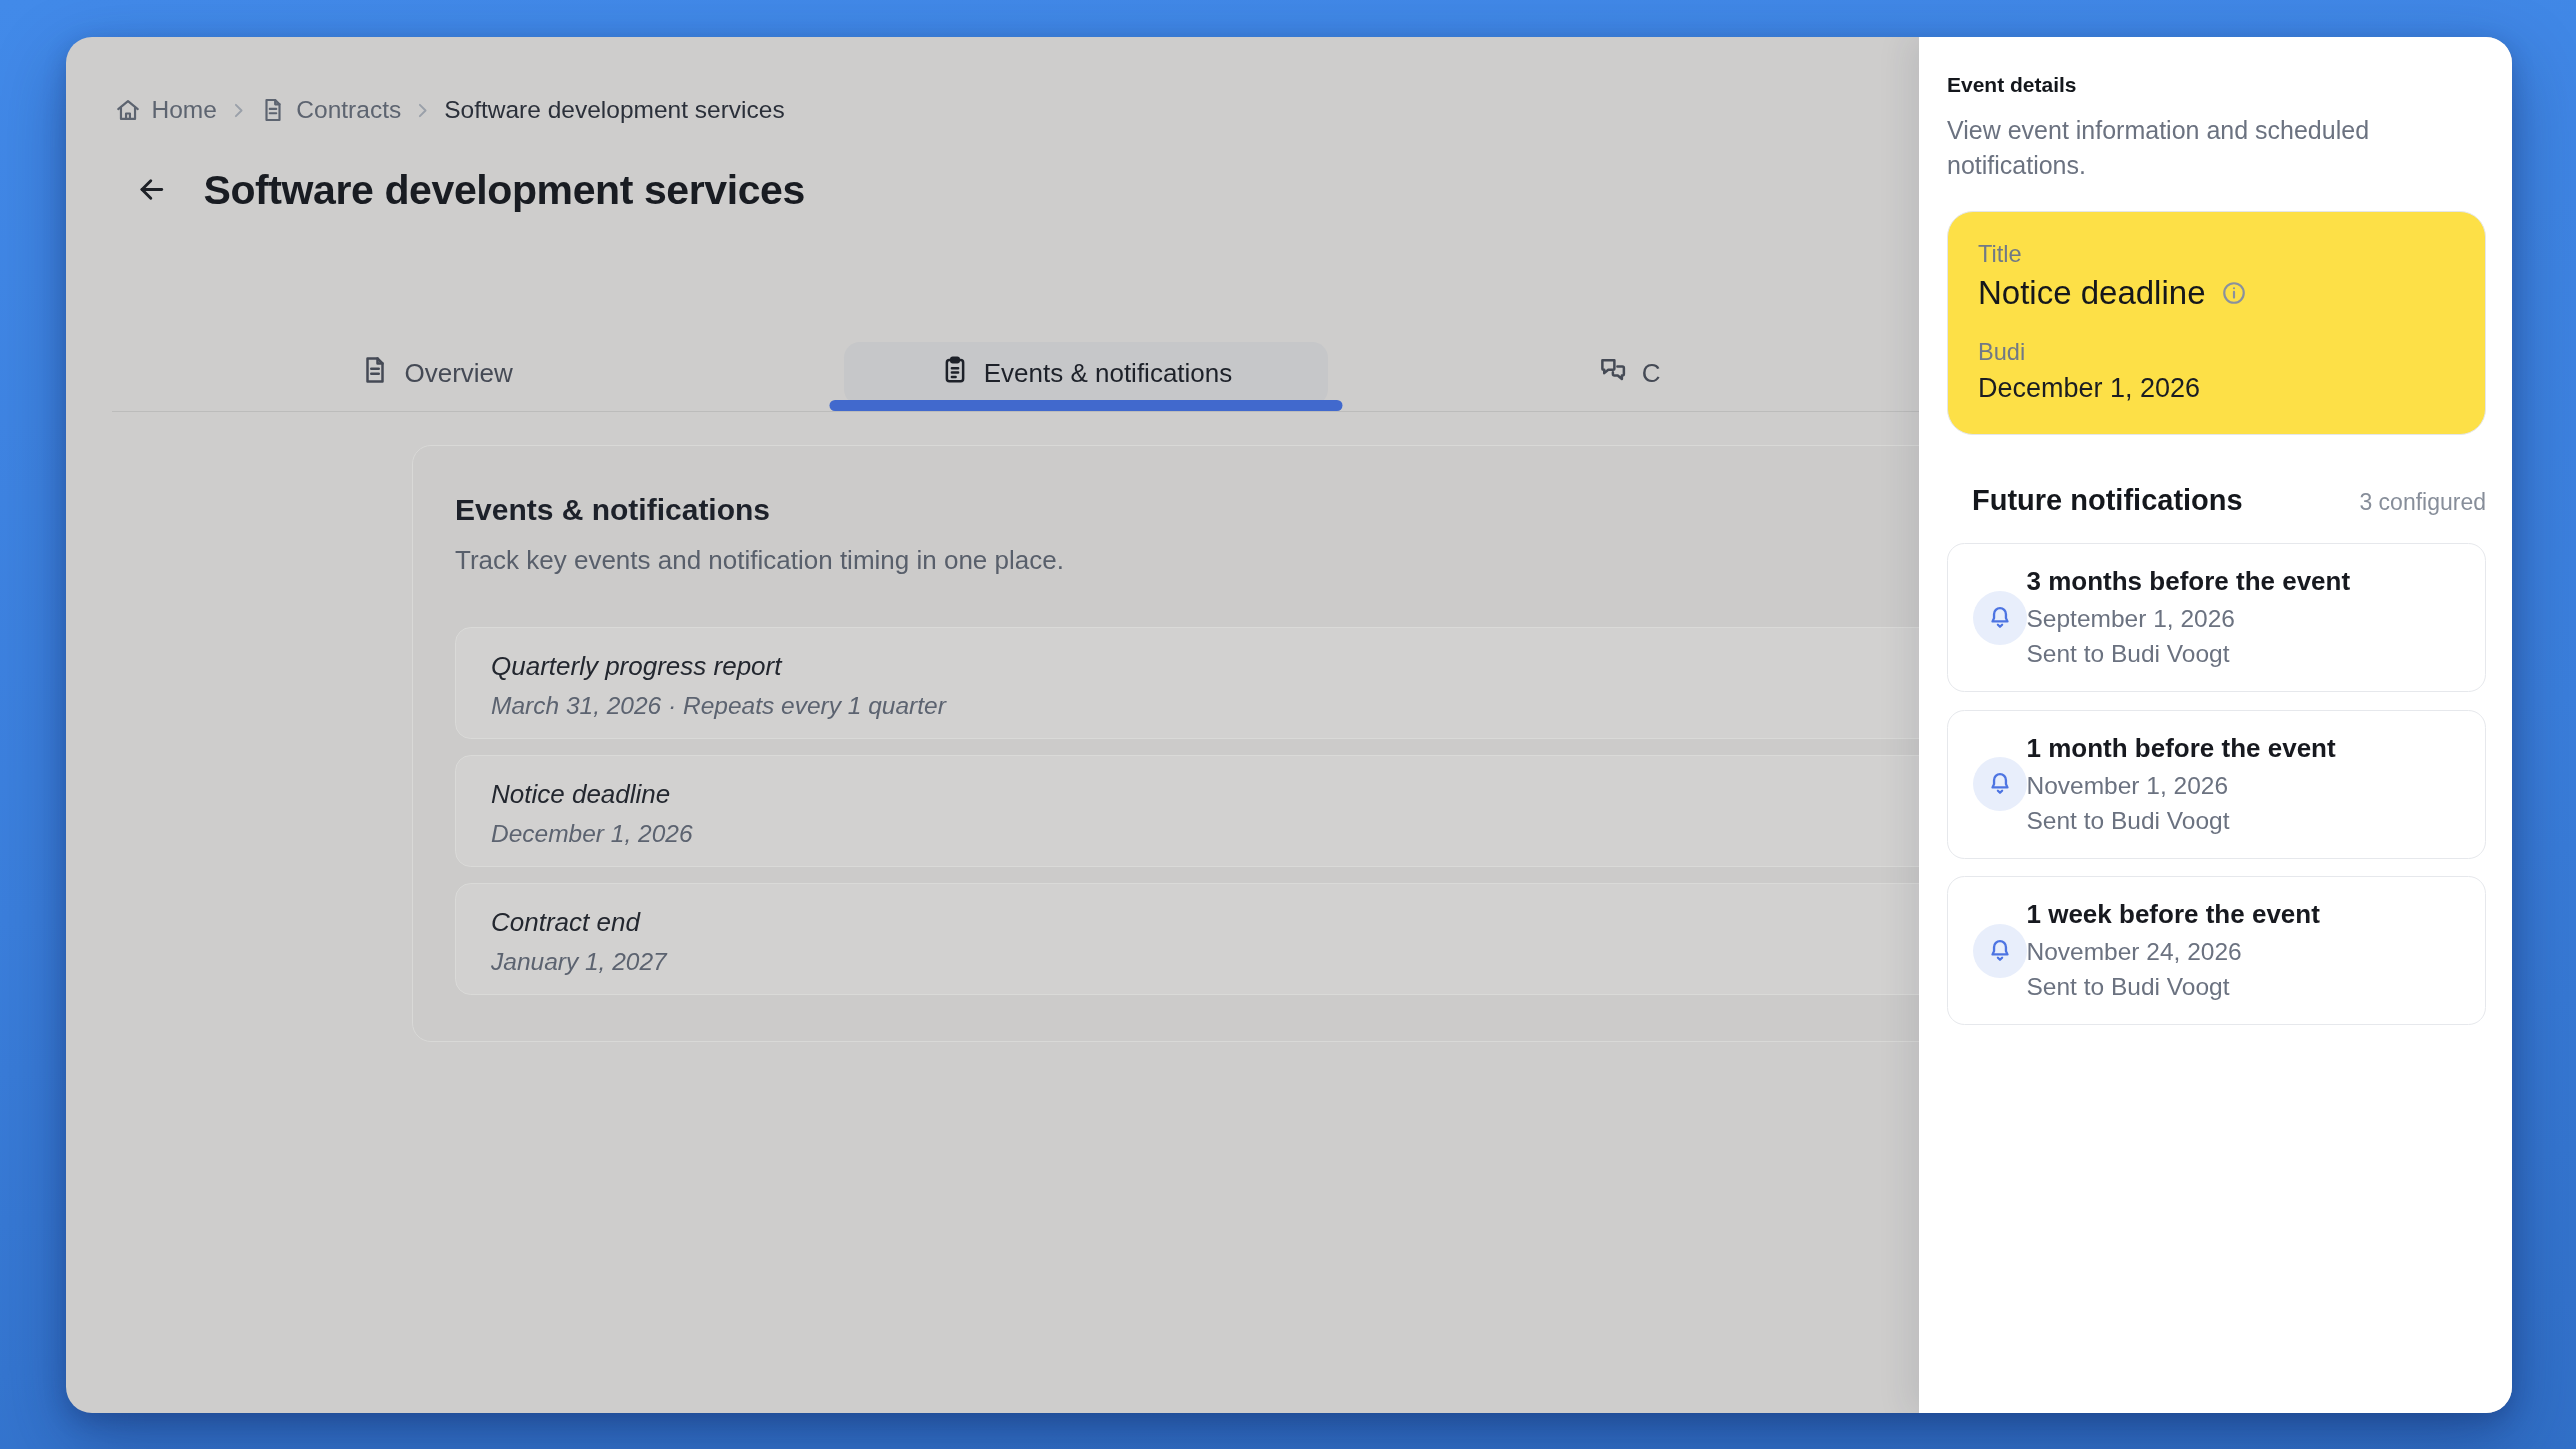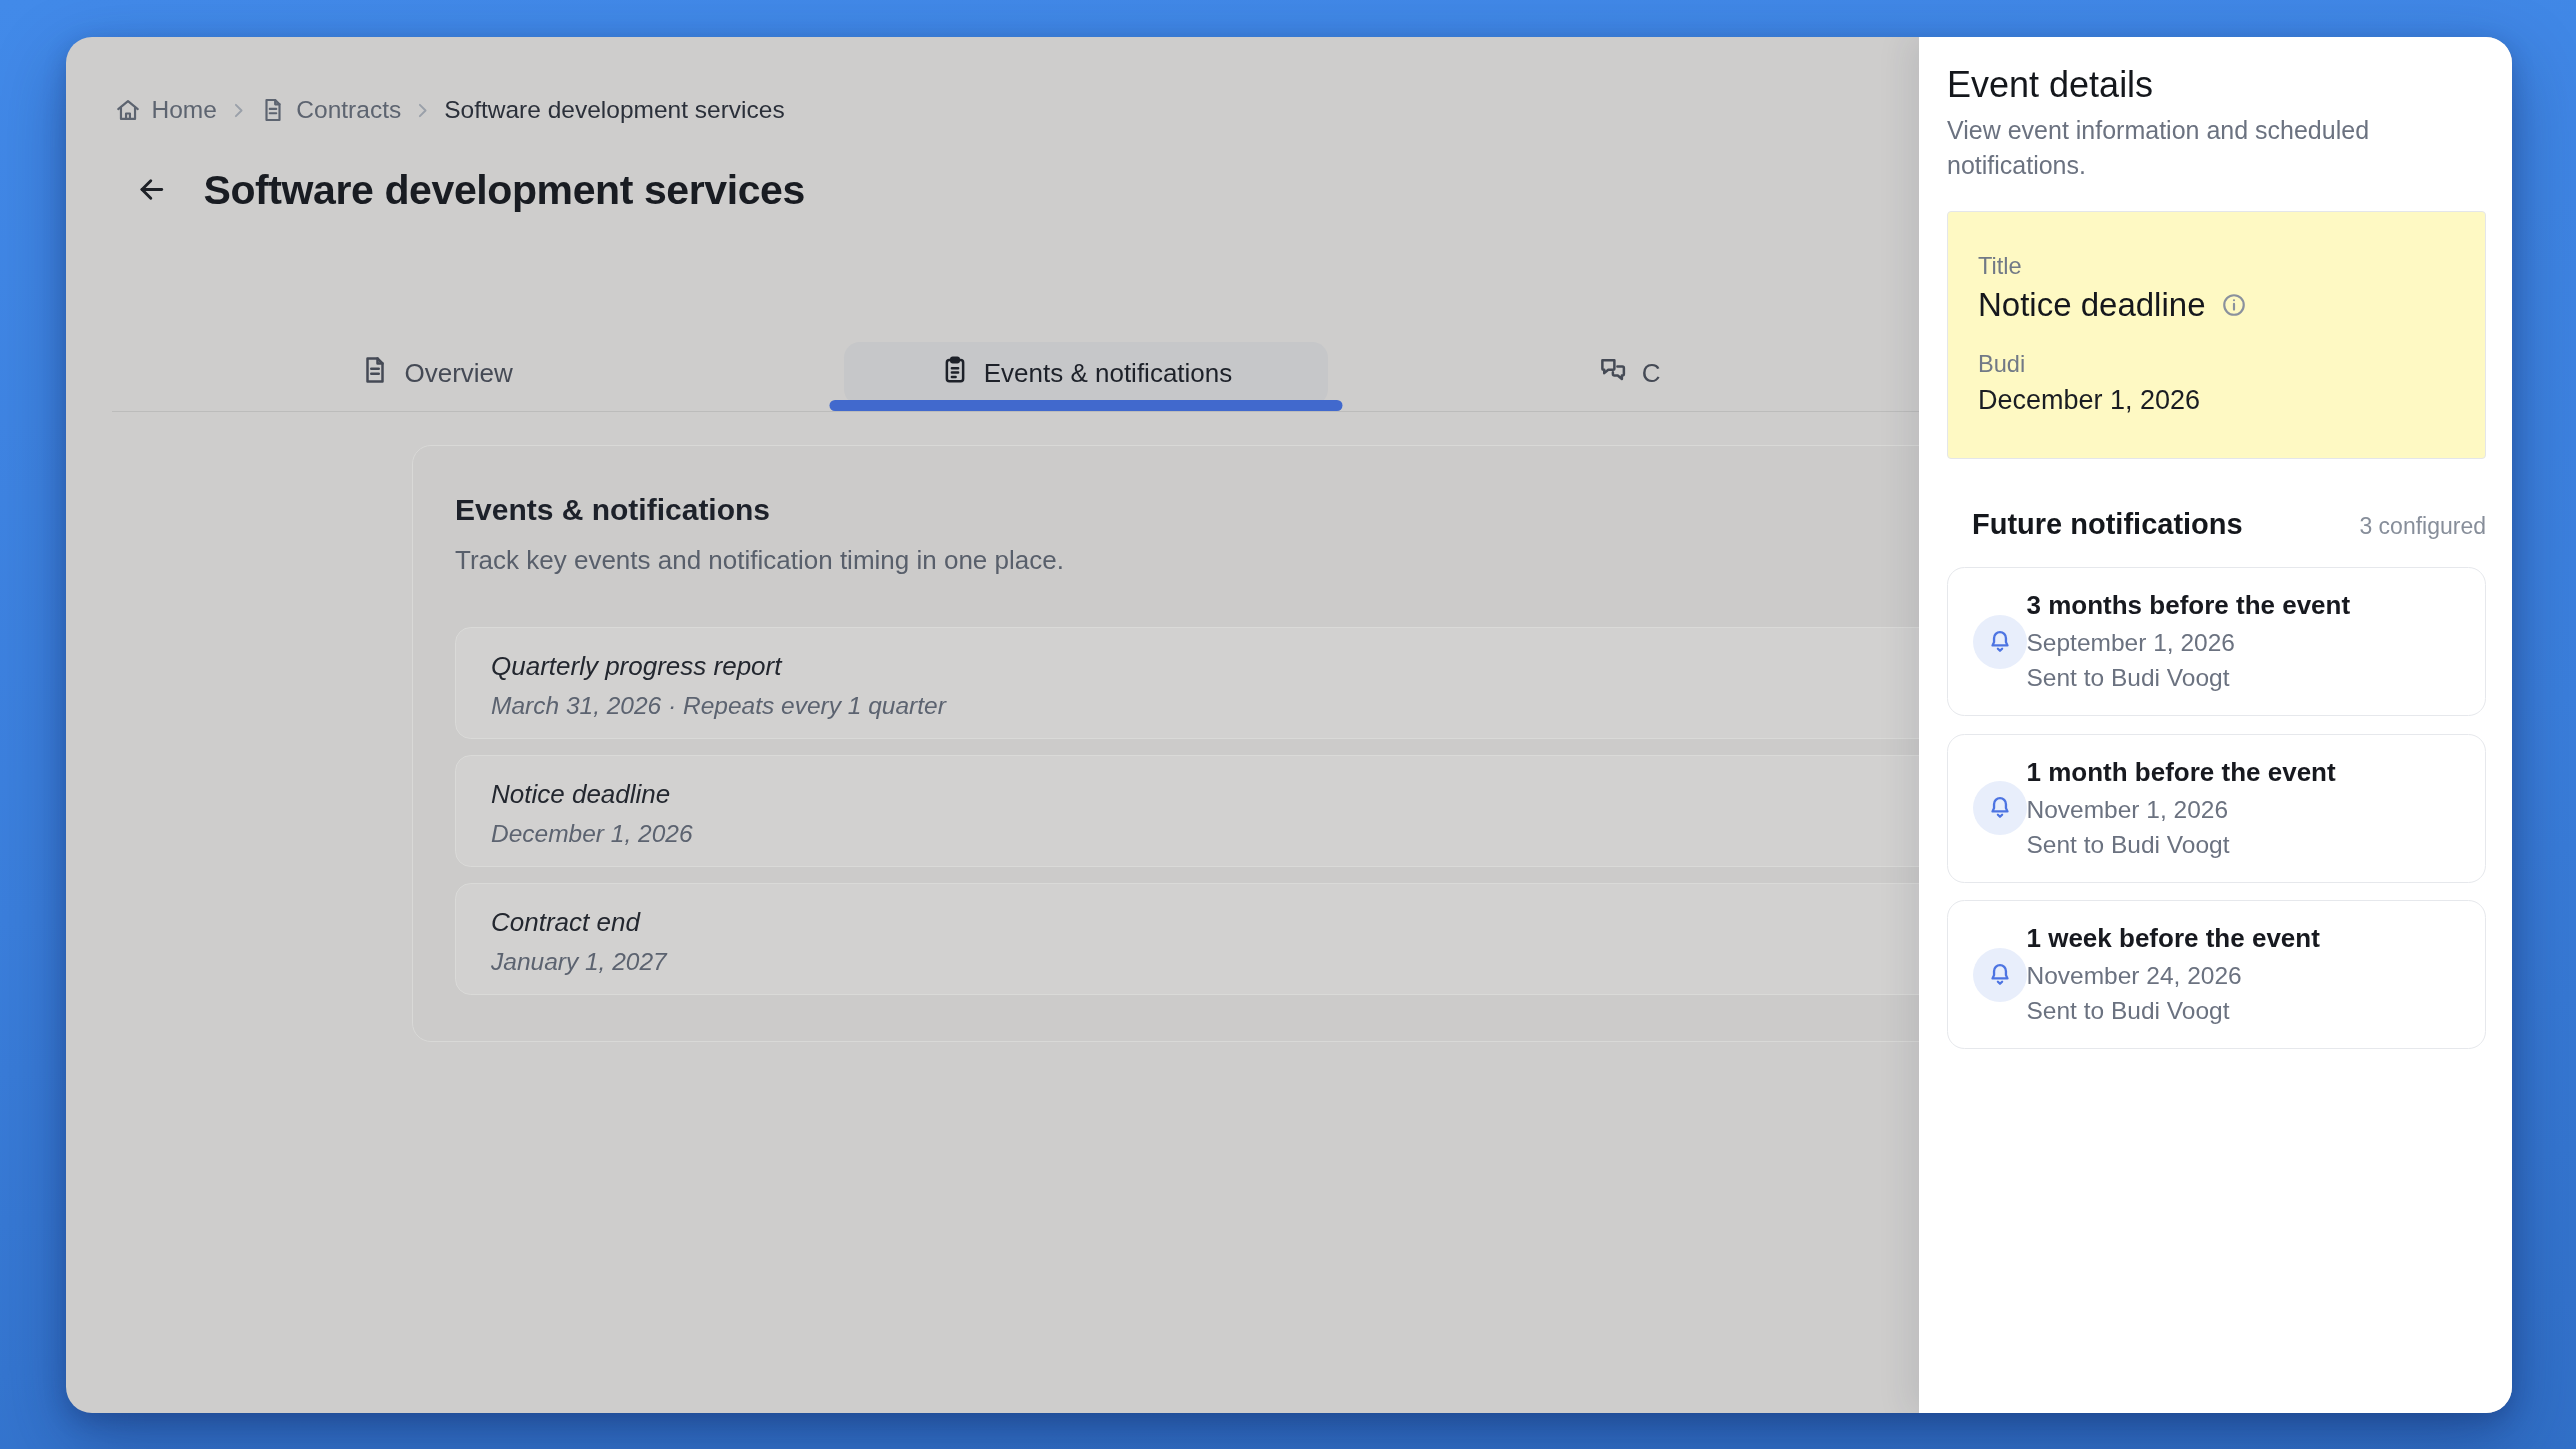--- a/index.html
+++ b/index.html
@@ -72,25 +72,25 @@
   }
   .event-row-title{ font-size:26px; font-weight:500; color:#23272f; line-height:33px; }
   .event-row-meta{ font-size:24.5px; color:#5c6370; line-height:31.5px; margin-top:7px; }
 
   
   .panel{
     position:absolute; top:0; right:0; bottom:0; width:593px;
     background:#ffffff; padding:28px 26px 0 28px;
     box-shadow:-10.5px 0 31.5px rgba(30,40,60,.10);
   }
-  .panel-title{ font-size:36px; font-weight:400; color:#14171c; line-height:39px; }
+  .panel-title{ font-size:21px; font-weight:700; color:#14171c; line-height:39px; }
   .panel-sub{ font-size:25px; color:#6b7280; line-height:35px; margin-top:8.8px; width:499px; }
   .detail-card{
-    margin-top:28px; border:1.8px solid #e4e6ea; border-radius:4px; background:#fef9c3;
-    padding:40px 30px;
+    margin-top:28px; border:1.8px solid #e4e6ea; border-radius:26px; background:#fde047;
+    padding:28px 30px;
   }
   .field-label{ font-size:23.6px; color:#717986; line-height:28px; }
   .field-value-lg{
     font-size:33px; font-weight:500; color:#15171c; line-height:40px; margin-top:5.3px;
     display:flex; align-items:center; gap:15.8px;
   }
   .field-value{ font-size:27px; color:#1a1d23; line-height:35px; margin-top:5.3px; }
   .field-gap{ height:24.5px; }
   .info-btn{ display:flex; color:#8a919d; cursor:pointer; background:none; border:none; padding:0; }
 

